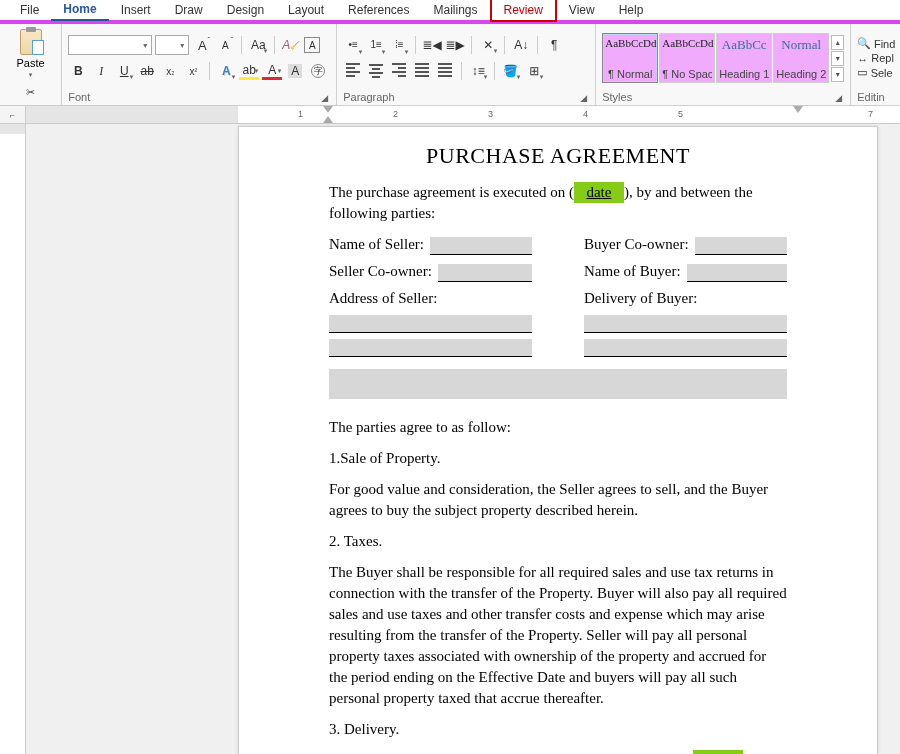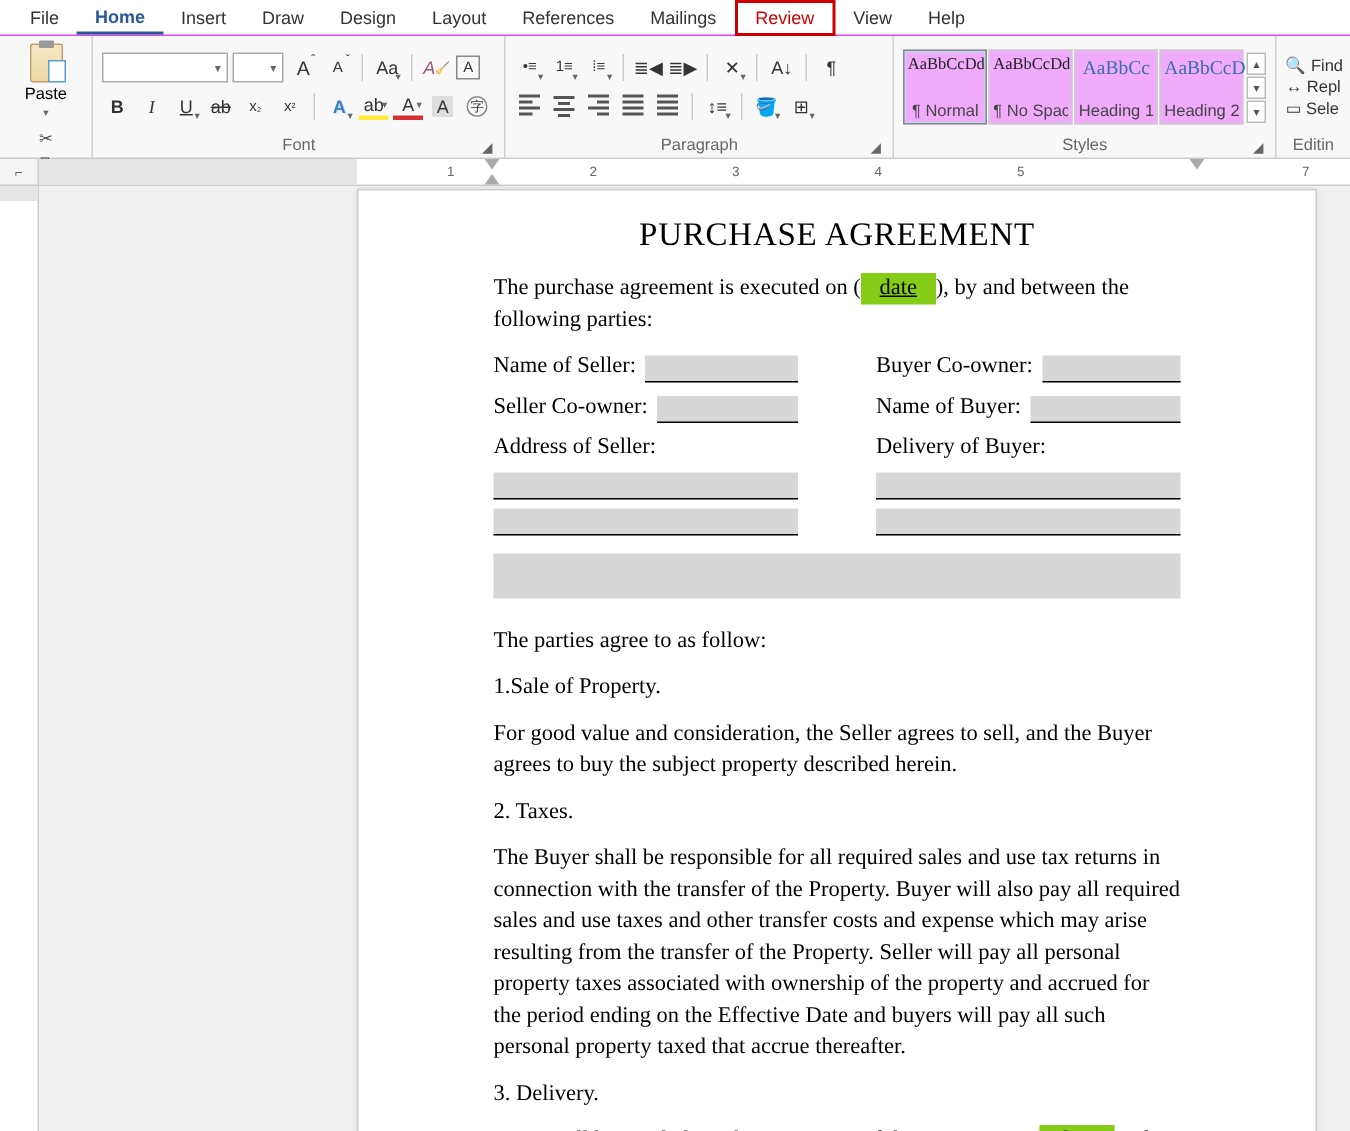--- a/index.html
+++ b/index.html
@@ -1,28 +1,28 @@
 <!DOCTYPE html>
 <html><head>
 <meta charset="utf-8">
 <style>
   * { box-sizing: border-box; margin: 0; padding: 0; }
   body { font-family: "Segoe UI", Tahoma, sans-serif; font-size: 12px; background: #fff; width: 900px; height: 754px; overflow: hidden; }
   
   
-  .tabs { display: flex; background: #fff; border-bottom: 1px solid #d946ef; height: 24px; align-items: center; padding-left: 8px; }
+  .tabs { display: flex; background: #fff; border-bottom: 4px solid #d946ef; height: 24px; align-items: center; padding-left: 8px; }
   .tab { padding: 3px 12px; color: #333; cursor: pointer; font-size: 12px; }
   .tab.active { border-bottom: 2px solid #2b579a; color: #2b579a; font-weight: 600; }
   .tab.highlighted { border: 2px solid #c00; color: #c00; }
   
   
   .ribbon { display: flex; background: #f8f8f8; border-bottom: 1px solid #ccc; height: 82px; }
   .group { border-right: 1px solid #d0d0d0; padding: 2px 6px 0 6px; display: flex; flex-direction: column; justify-content: space-between; position: relative; }
   .group-body { display: flex; flex-direction: column; gap: 2px; flex: 1; justify-content: center; }
-  .group-label { text-align: center; color: #666; font-size: 11px; padding: 1px 0 2px; position: relative; }
+  .group-label { text-align: left; color: #666; font-size: 11px; padding: 1px 0 2px; position: relative; }
   .group-label .launcher { position: absolute; right: 2px; bottom: 2px; font-size: 9px; color: #666; }
   
   
   .clipboard-body { display: flex; align-items: center; gap: 3px; }
   .paste-btn { display: flex; flex-direction: column; align-items: center; gap: 2px; padding: 3px 4px; }
   .paste-icon { width: 22px; height: 26px; border: 1px solid #c69c6d; background: linear-gradient(#f6e7c6,#eed9a4); border-radius: 2px; position: relative; }
   .paste-icon::after { content:""; position:absolute; top:-3px; left:5px; width:10px; height:5px; background:#999; border-radius:1px; }
   .paste-icon .doc { position:absolute; bottom:-1px; right:-3px; width:12px; height:15px; background:#fff; border:1px solid #5aa0d8; }
   .mini-col { display: flex; flex-direction: column; gap: 3px; }
   .mini-icon { width: 14px; height: 14px; display:flex; align-items:center; justify-content:center; font-size:11px; color:#444;}
@@ -258,21 +258,21 @@
         </div>
         <div class="style-tile">
           <div class="style-prev">AaBbCcDd</div>
           <div class="style-name">¶ No Spac...</div>
         </div>
         <div class="style-tile">
           <div class="style-prev blue">AaBbCc</div>
           <div class="style-name">Heading 1</div>
         </div>
         <div class="style-tile">
-          <div class="style-prev blue">AaBbCcD</div>
+          <div class="style-prev blue">Normal</div>
           <div class="style-name">Heading 2</div>
         </div>
         <div class="scrolls">
           <div>▴</div>
           <div>▾</div>
           <div>▾</div>
         </div>
       </div>
     </div>
     <div class="group-label"><span>Styles</span><span class="launcher">◢</span></div>

